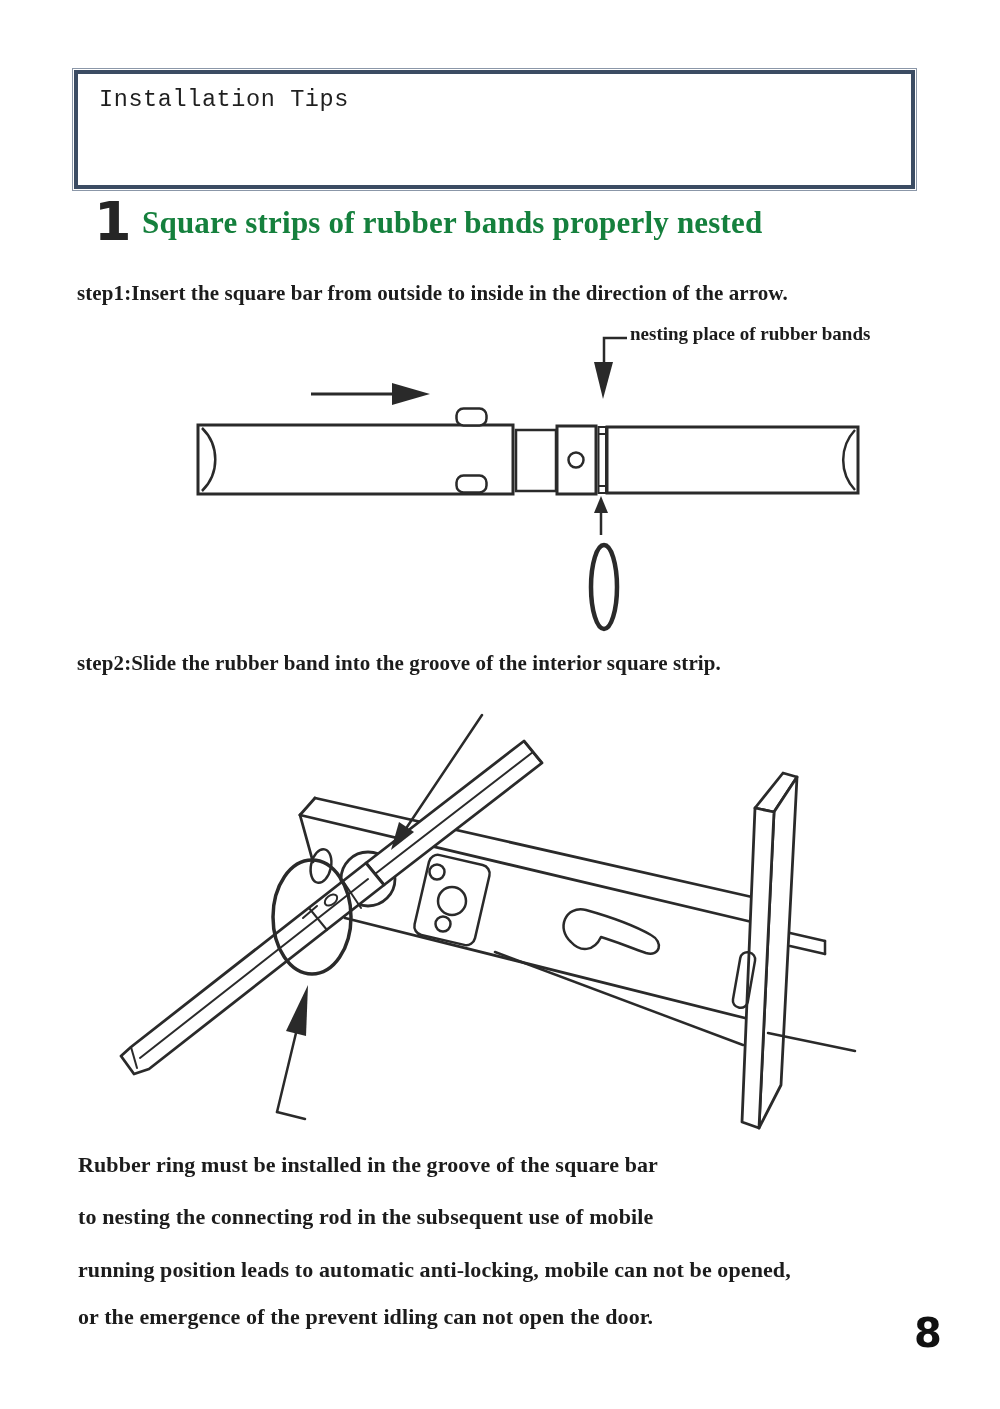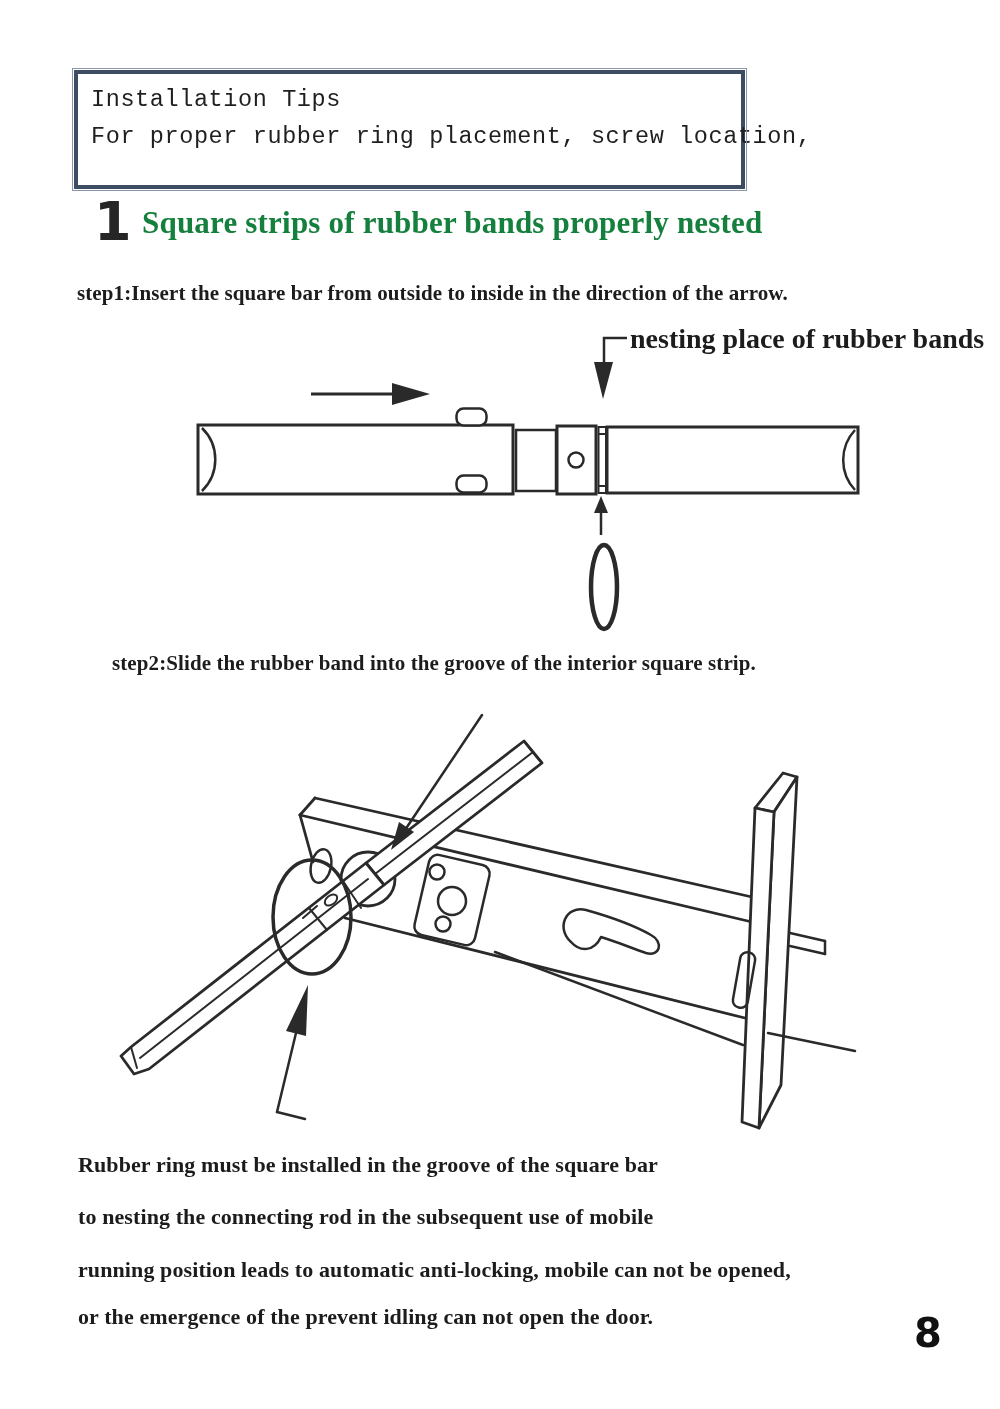--- a/index.html
+++ b/index.html
@@ -3,43 +3,43 @@
 <meta charset="utf-8">
 <style>
   html,body{margin:0;padding:0;background:#ffffff;}
   #page{
     position:relative;width:1000px;height:1409px;background:#ffffff;
     font-family:"Liberation Serif",serif;color:#232323;overflow:hidden;
   }
   .abs{position:absolute;}
   
   #tips-box{
-    left:74px;top:70px;width:671px;height:119px;box-sizing:border-box;
+    left:74px;top:70px;width:841px;height:119px;box-sizing:border-box;
     border:4px solid #3b4c63;outline:1px solid #8b97a8;outline-offset:1px;
-    padding:7px 0 0 13px;
+    padding:7px 0 0 21px;
     font-family:"Liberation Mono",monospace;font-size:23.5px;line-height:37px;
     letter-spacing:0.6px;color:#1f1f1f;white-space:nowrap;
   }
   
   #heading-number{
     left:94px;top:194px;font-family:"DejaVu Sans",sans-serif;
     font-size:54px;font-weight:600;color:#262626;line-height:56px;
   }
   #heading-title{
     left:142px;top:205px;font-size:31px;font-weight:700;color:#15803d;
     white-space:nowrap;letter-spacing:0.2px;
   }
   .step-line{
     left:77px;font-size:21px;font-weight:700;color:#1c1c1c;white-space:nowrap;
     letter-spacing:0.1px;
   }
   #step1-text{top:281px;}
-  #step2-text{top:651px;margin-left:35px;}
+  #step2-text{top:651px;}
   #diagram1-annotation{
-    left:630px;top:323px;font-size:28px;font-weight:700;color:#1c1c1c;white-space:nowrap;
+    left:630px;top:323px;font-size:19px;font-weight:700;color:#1c1c1c;white-space:nowrap;
   }
   .note-line{
     left:78px;font-size:22px;font-weight:700;color:#1c1c1c;white-space:nowrap;
     letter-spacing:0.1px;
   }
   #note-0{top:1152px;text-align:right;}
   #note-1{top:1204px;}
   #note-2{top:1257px;}
   #note-3{top:1304px;}
   #page-number{
@@ -50,21 +50,20 @@
   #diagram1-svg{top:310px;}
   #diagram2-svg{top:690px;}
 </style>
 </head>
 <body>
 
 <div id="page">
 
   <div id="tips-box" class="abs">
     <div>Installation Tips</div>
-    <div>For proper rubber ring placement, screw location,</div>
   </div>
 
   <div id="heading-number" class="abs">1</div>
   <div id="heading-title" class="abs">Square strips of rubber bands properly nested</div>
 
   <div id="step1-text" class="abs step-line">step1:Insert the square bar from outside to inside in the direction of the arrow.</div>
 
   <svg id="diagram1-svg" width="1000" height="335" viewBox="0 0 1000 335">
     <g stroke="#2a2a2a" fill="none">
 

